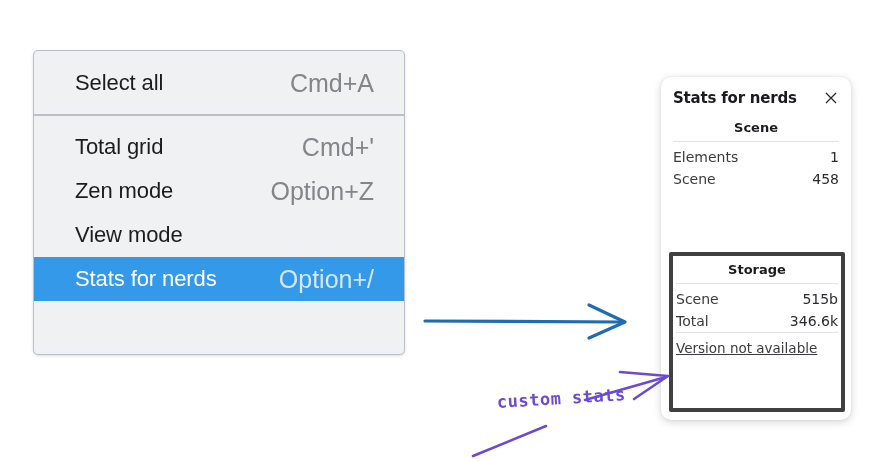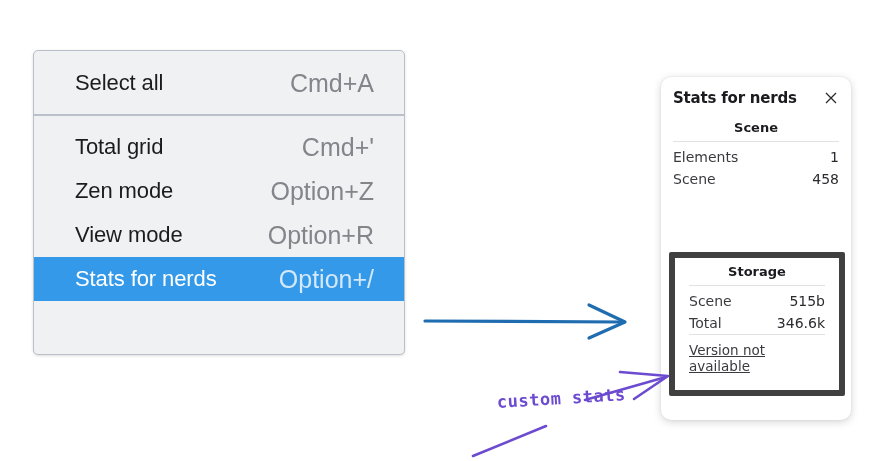--- a/index.html
+++ b/index.html
@@ -123,25 +123,25 @@
     padding: 3px 3px;
   }
   .stat-row .sv { color: #2b2b2f; }
 
   
   #custom-stats-box {
     position: absolute;
     left: 8px;
     top: 175px;
     width: 176px;
-    height: 144px;
-    border: 6px solid #404040;
+    height: 160px;
+    border: 4px solid #404040;
     border-radius: 2px;
     box-sizing: border-box;
-    padding: 0 11px;
+    padding: 0 0;
   }
   #custom-stats-box .section-head { padding-top: 6px; }
   .version-text {
     font-size: 13.5px;
     color: #3b3b3f;
     padding: 3px 3px;
     text-decoration: underline;
   }
 
   
@@ -181,21 +181,20 @@
     <div class="menu-item">
       <span class="mi-label">Total grid</span>
       <span class="mi-shortcut">Cmd+'</span>
     </div>
     <div class="menu-item">
       <span class="mi-label">Zen mode</span>
       <span class="mi-shortcut">Option+Z</span>
     </div>
     <div class="menu-item">
       <span class="mi-label">View mode</span>
-      <span class="mi-shortcut">Option+R</span>
     </div>
     <div class="menu-item selected">
       <span class="mi-label">Stats for nerds</span>
       <span class="mi-shortcut">Option+/</span>
     </div>
   </div>
 </div>
 
 <div id="stats-panel">
 

